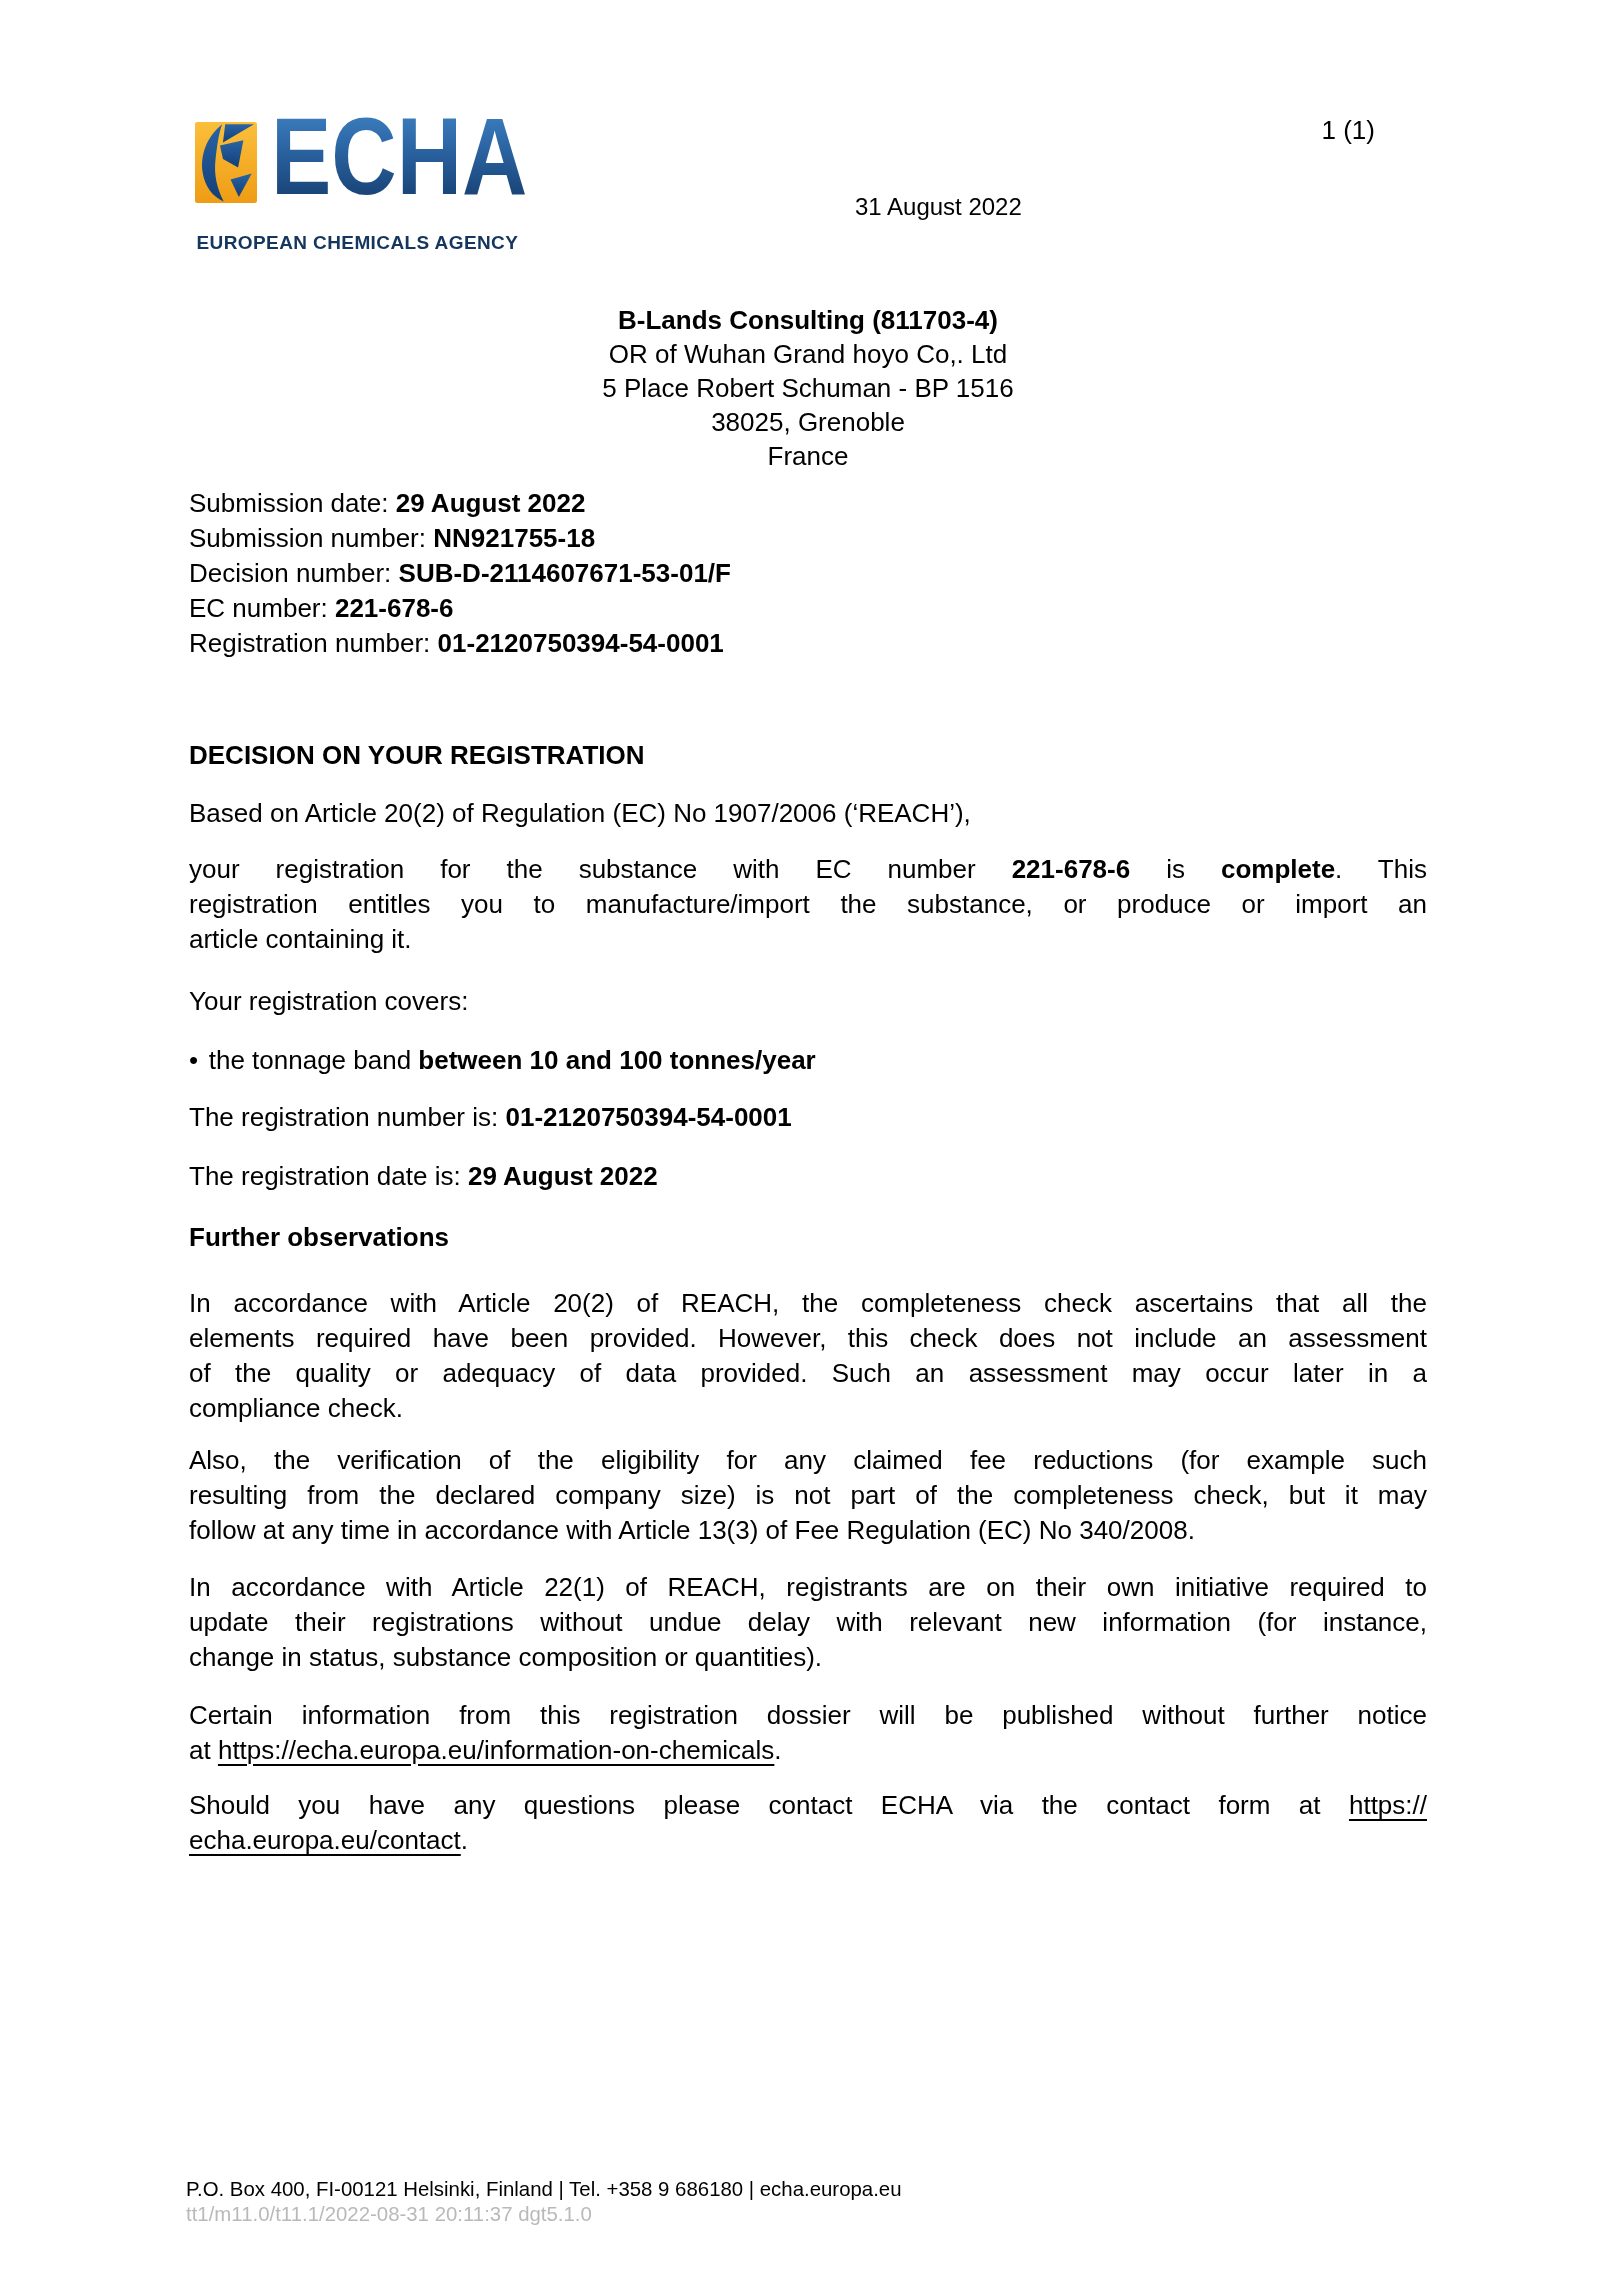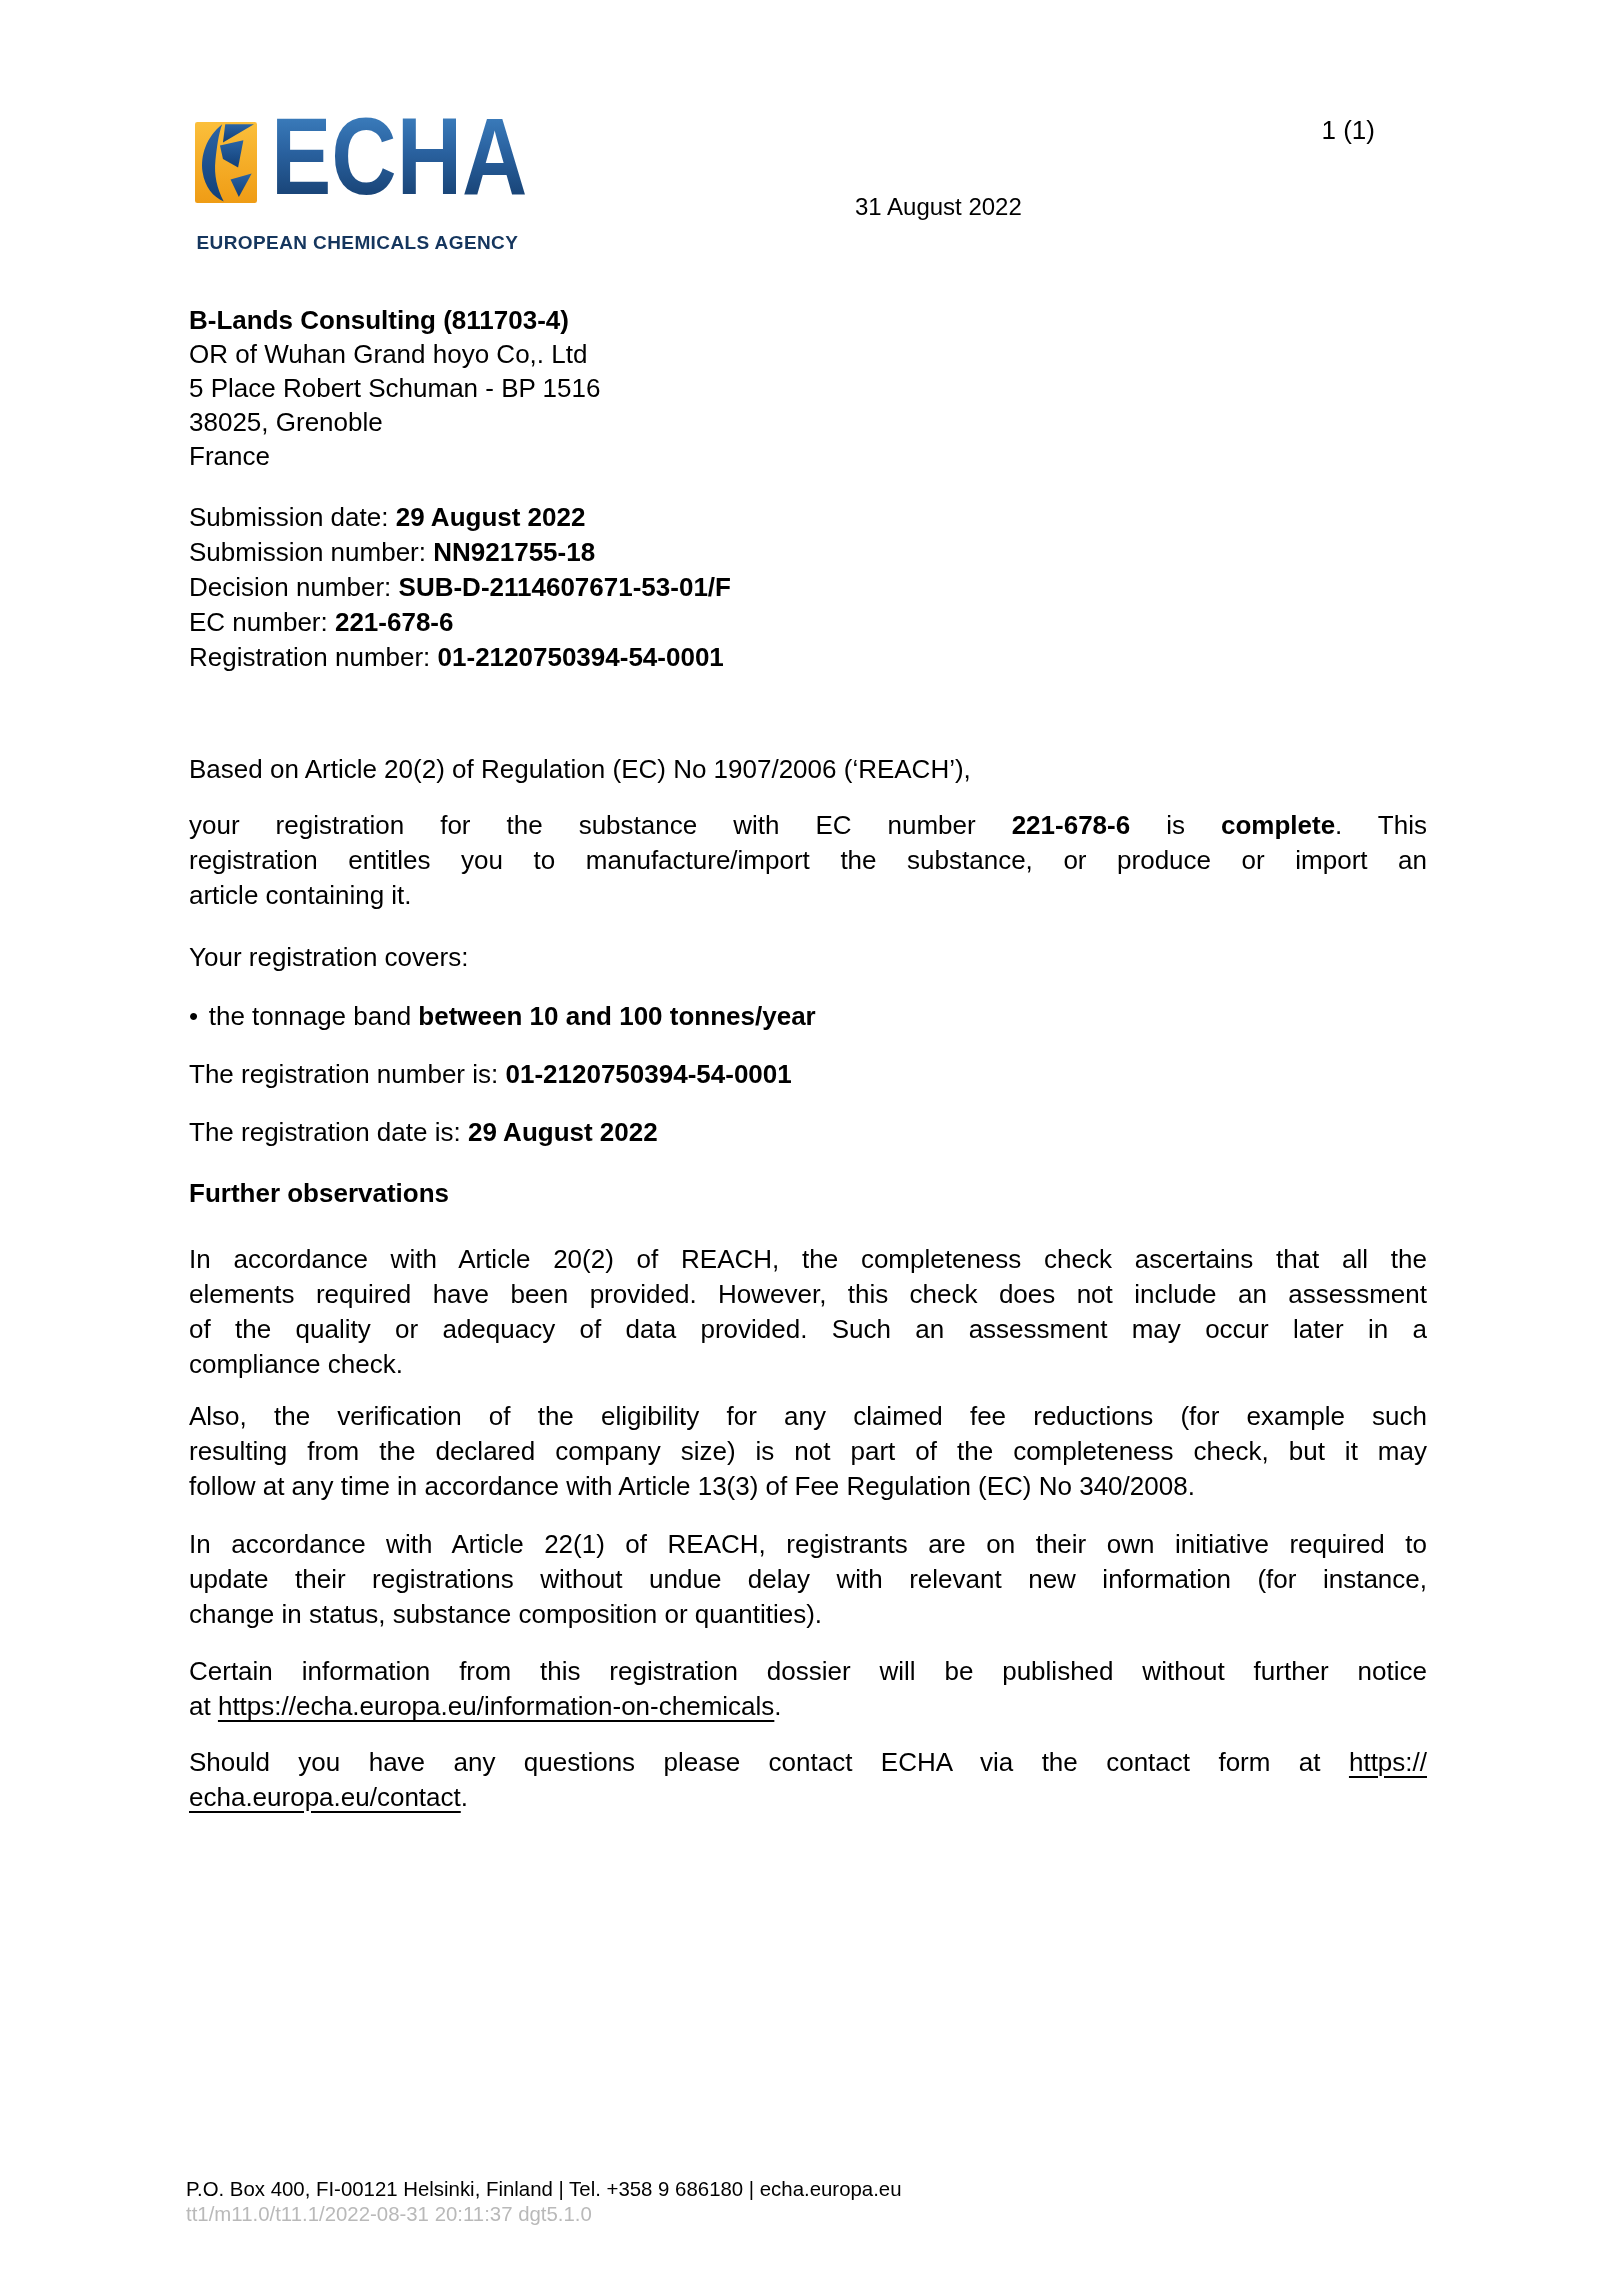--- a/index.html
+++ b/index.html
@@ -31,21 +31,21 @@
     font-weight: bold; font-size: 19px; letter-spacing: 0.4px;
     color: #15365e; white-space: nowrap;
   }
   .pageno { position: absolute; top: 115px; right: 196px; font-size: 26px; }
   .letter-date { position: absolute; left: 855px; top: 193px; font-size: 24px; }
   
   .content {
     position: absolute; left: 189px; top: 303px; width: 1238px;
     font-size: 26px; line-height: 35px;
   }
-  .addr { line-height: 34px; margin-bottom: 27px; }
+  .addr { line-height: 34px; margin-bottom: 13px; text-align: center; }
   .meta { line-height: 35px; margin-bottom: 77px; }
   .b { font-weight: bold; }
   .h1 { font-weight: bold; margin-bottom: 22.6px; }
   .jline { text-align: justify; text-align-last: justify; text-justify: inter-word; }
   .u { text-decoration: underline; text-decoration-thickness: 1.5px; text-underline-offset: 4.5px; }
   .bullet { display: inline-block; margin-right: 10.6px; }
   .mb22 { margin-bottom: 16.6px; } .mb27 { margin-bottom: 20.4px; }
   .mb28 { margin-bottom: 21px; } .mb30 { margin-bottom: 22.6px; }
   .mb31 { margin-bottom: 23.4px; } .mb32 { margin-bottom: 24px; }
   .mb35 { margin-bottom: 26.4px; } .mb36 { margin-bottom: 27px; }
@@ -100,20 +100,21 @@
     </div>
 
     <div class="meta">
       <div><span>Submission date: </span><span class="b">29 August 2022</span></div>
       <div><span>Submission number: </span><span class="b">NN921755-18</span></div>
       <div><span>Decision number: </span><span class="b">SUB-D-2114607671-53-01/F</span></div>
       <div><span>EC number: </span><span class="b">221-678-6</span></div>
       <div><span>Registration number: </span><span class="b">01-2120750394-54-0001</span></div>
     </div>
 
+    <div class="h1">DECISION ON YOUR REGISTRATION</div>
 
     <div class="mb28">Based on Article 20(2) of Regulation (EC) No 1907/2006 (‘REACH’),</div>
 
     <div class="mb36">
       <div class="jline"><span>your registration for the substance with EC number </span><span class="b">221-678-6</span><span> is </span><span class="b">complete</span><span>. This</span></div>
       <div class="jline">registration entitles you to manufacture/import the substance, or produce or import an</div>
       <div>article containing it.</div>
     </div>
 
     <div class="mb32">Your registration covers:</div>

